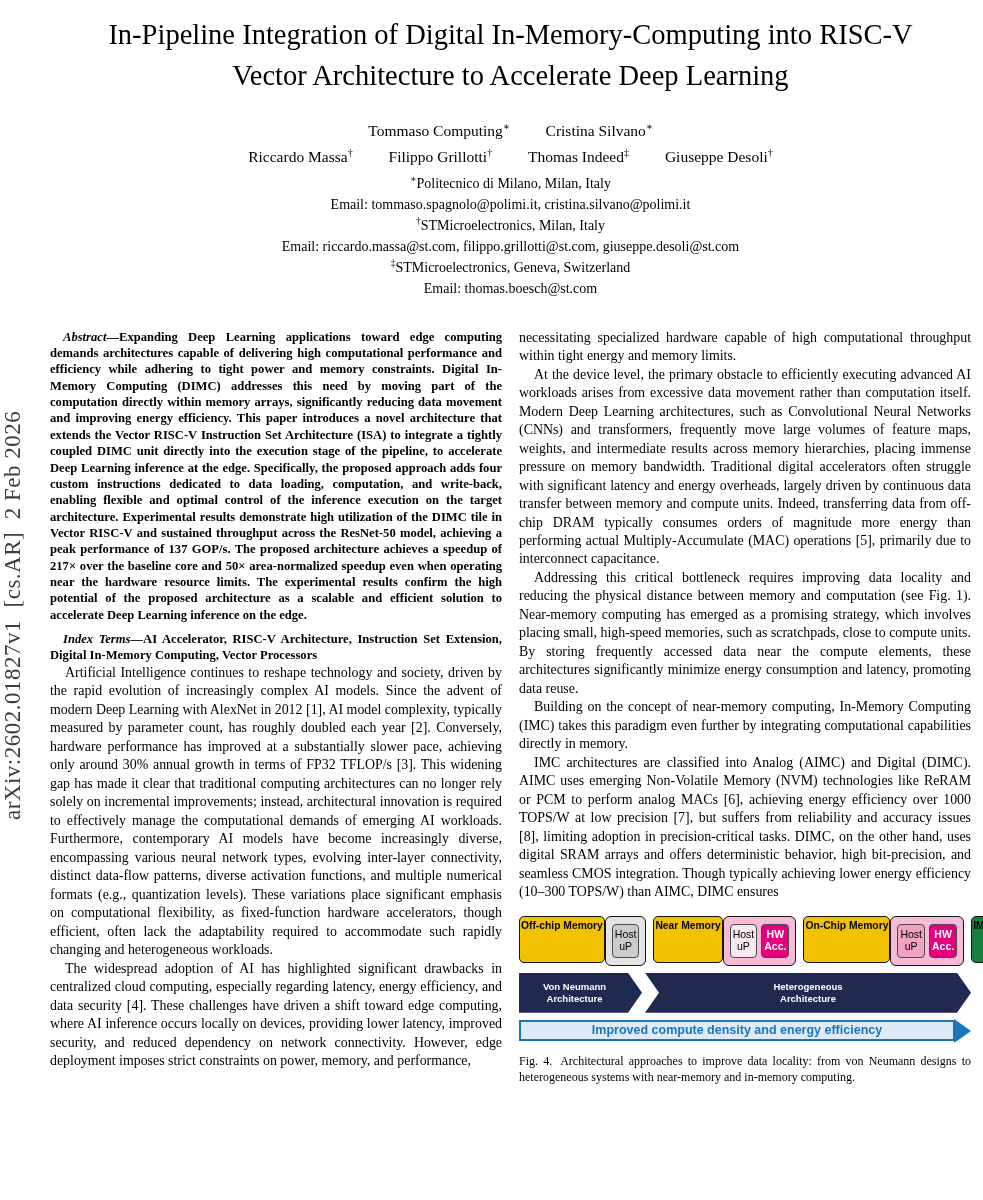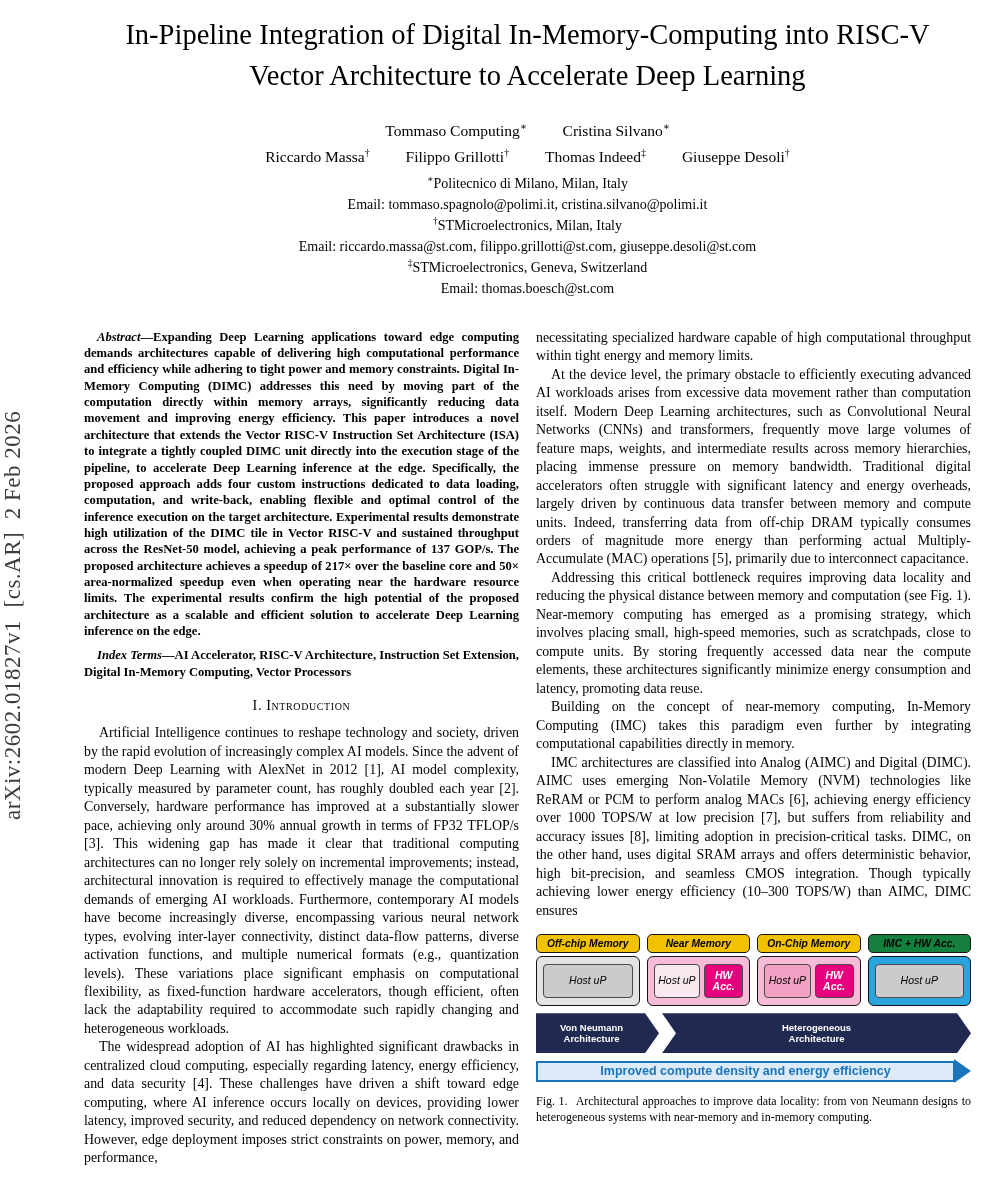--- a/index.html
+++ b/index.html
@@ -28,21 +28,21 @@
     height: 100%;
     writing-mode: vertical-rl;
     transform: rotate(180deg);
     text-align: center;
     font-size: 23px;
     color: #3c3c3c;
     letter-spacing: 0.5px;
     white-space: nowrap;
   }
 
-  .content { padding: 12px 12px 0 50px; margin-left: 34px; }
+  .content { padding: 12px 12px 0 50px; }
 
   .paper-title {
     text-align: center;
     font-size: 28.5px;
     line-height: 1.45;
     font-weight: 400;
     max-width: 845px;
     margin: 2px auto 24px;
   }
 
@@ -83,21 +83,21 @@
     margin: 0;
     text-indent: 15px;
   }
   p.body.no-indent { text-indent: 0; }
 
   
   .figure { margin: 14px 0 0; }
   .fig-graphic { font-family: "Liberation Sans", "DejaVu Sans", sans-serif; }
 
   .fig-panels { display: flex; gap: 7px; }
-  .fig-panel { flex: 1; display: flex; flex-direction: column; font-style: italic; }
+  .fig-panel { flex: 1; display: flex; flex-direction: row; }
   .fig-header {
     border: 1.6px solid #141414;
     border-radius: 5px;
     font-size: 10.3px;
     font-weight: bold;
     text-align: center;
     padding: 3px 1px;
     margin-bottom: 3px;
     white-space: nowrap;
     color: #000;
@@ -217,21 +217,20 @@
       <div class="affil-line"><sup>‡</sup><span>STMicroelectronics, Geneva, Switzerland</span></div>
       <div class="affil-line"><sup></sup><span>Email: thomas.boesch@st.com</span></div>
     </div>
 
     <div class="columns">
 
       <div class="col">
         <p class="abstract"><span class="abstract-label">Abstract—</span><span>Expanding Deep Learning applications toward edge computing demands architectures capable of delivering high computational performance and efficiency while adhering to tight power and memory constraints. Digital In-Memory Computing (DIMC) addresses this need by moving part of the computation directly within memory arrays, significantly reducing data movement and improving energy efficiency. This paper introduces a novel architecture that extends the Vector RISC-V Instruction Set Architecture (ISA) to integrate a tightly coupled DIMC unit directly into the execution stage of the pipeline, to accelerate Deep Learning inference at the edge. Specifically, the proposed approach adds four custom instructions dedicated to data loading, computation, and write-back, enabling flexible and optimal control of the inference execution on the target architecture. Experimental results demonstrate high utilization of the DIMC tile in Vector RISC-V and sustained throughput across the ResNet-50 model, achieving a peak performance of 137 GOP/s. The proposed architecture achieves a speedup of 217× over the baseline core and 50× area-normalized speedup even when operating near the hardware resource limits. The experimental results confirm the high potential of the proposed architecture as a scalable and efficient solution to accelerate Deep Learning inference on the edge.</span></p>
         <p class="index-terms"><span class="index-label">Index Terms—</span><span>AI Accelerator, RISC-V Architecture, Instruction Set Extension, Digital In-Memory Computing, Vector Processors</span></p>
 
-        <h2 class="section-heading">I. Introduction</h2>
 
         <p class="body">Artificial Intelligence continues to reshape technology and society, driven by the rapid evolution of increasingly complex AI models. Since the advent of modern Deep Learning with AlexNet in 2012 [1], AI model complexity, typically measured by parameter count, has roughly doubled each year [2]. Conversely, hardware performance has improved at a substantially slower pace, achieving only around 30% annual growth in terms of FP32 TFLOP/s [3]. This widening gap has made it clear that traditional computing architectures can no longer rely solely on incremental improvements; instead, architectural innovation is required to effectively manage the computational demands of emerging AI workloads. Furthermore, contemporary AI models have become increasingly diverse, encompassing various neural network types, evolving inter-layer connectivity, distinct data-flow patterns, diverse activation functions, and multiple numerical formats (e.g., quantization levels). These variations place significant emphasis on computational flexibility, as fixed-function hardware accelerators, though efficient, often lack the adaptability required to accommodate such rapidly changing and heterogeneous workloads.</p>
         <p class="body">The widespread adoption of AI has highlighted significant drawbacks in centralized cloud computing, especially regarding latency, energy efficiency, and data security [4]. These challenges have driven a shift toward edge computing, where AI inference occurs locally on devices, providing lower latency, improved security, and reduced dependency on network connectivity. However, edge deployment imposes strict constraints on power, memory, and performance,</p>
       </div>
 
       <div class="col">
         <p class="body no-indent">necessitating specialized hardware capable of high computational throughput within tight energy and memory limits.</p>
         <p class="body">At the device level, the primary obstacle to efficiently executing advanced AI workloads arises from excessive data movement rather than computation itself. Modern Deep Learning architectures, such as Convolutional Neural Networks (CNNs) and transformers, frequently move large volumes of feature maps, weights, and intermediate results across memory hierarchies, placing immense pressure on memory bandwidth. Traditional digital accelerators often struggle with significant latency and energy overheads, largely driven by continuous data transfer between memory and compute units. Indeed, transferring data from off-chip DRAM typically consumes orders of magnitude more energy than performing actual Multiply-Accumulate (MAC) operations [5], primarily due to interconnect capacitance.</p>
         <p class="body">Addressing this critical bottleneck requires improving data locality and reducing the physical distance between memory and computation (see Fig. 1). Near-memory computing has emerged as a promising strategy, which involves placing small, high-speed memories, such as scratchpads, close to compute units. By storing frequently accessed data near the compute elements, these architectures significantly minimize energy consumption and latency, promoting data reuse.</p>
         <p class="body">Building on the concept of near-memory computing, In-Memory Computing (IMC) takes this paradigm even further by integrating computational capabilities directly in memory.</p>
@@ -283,19 +282,19 @@
                 </div>
             </div>
 
             <div class="improve">
               <div class="improve-bar">Improved compute density and energy efficiency</div>
               <div class="improve-head"></div>
             </div>
 
           </div>
 
-          <figcaption class="fig-caption"><span class="cap-label">Fig. 1.</span><span>Architectural approaches to improve data locality: from von Neumann designs to heterogeneous systems with near-memory and in-memory computing.</span></figcaption>
+          <figcaption class="fig-caption"><span class="cap-label">Fig. 4.</span><span>Architectural approaches to improve data locality: from von Neumann designs to heterogeneous systems with near-memory and in-memory computing.</span></figcaption>
         </figure>
       </div>
 
     </div>
   </div>
 </div>
 
 </body></html>

